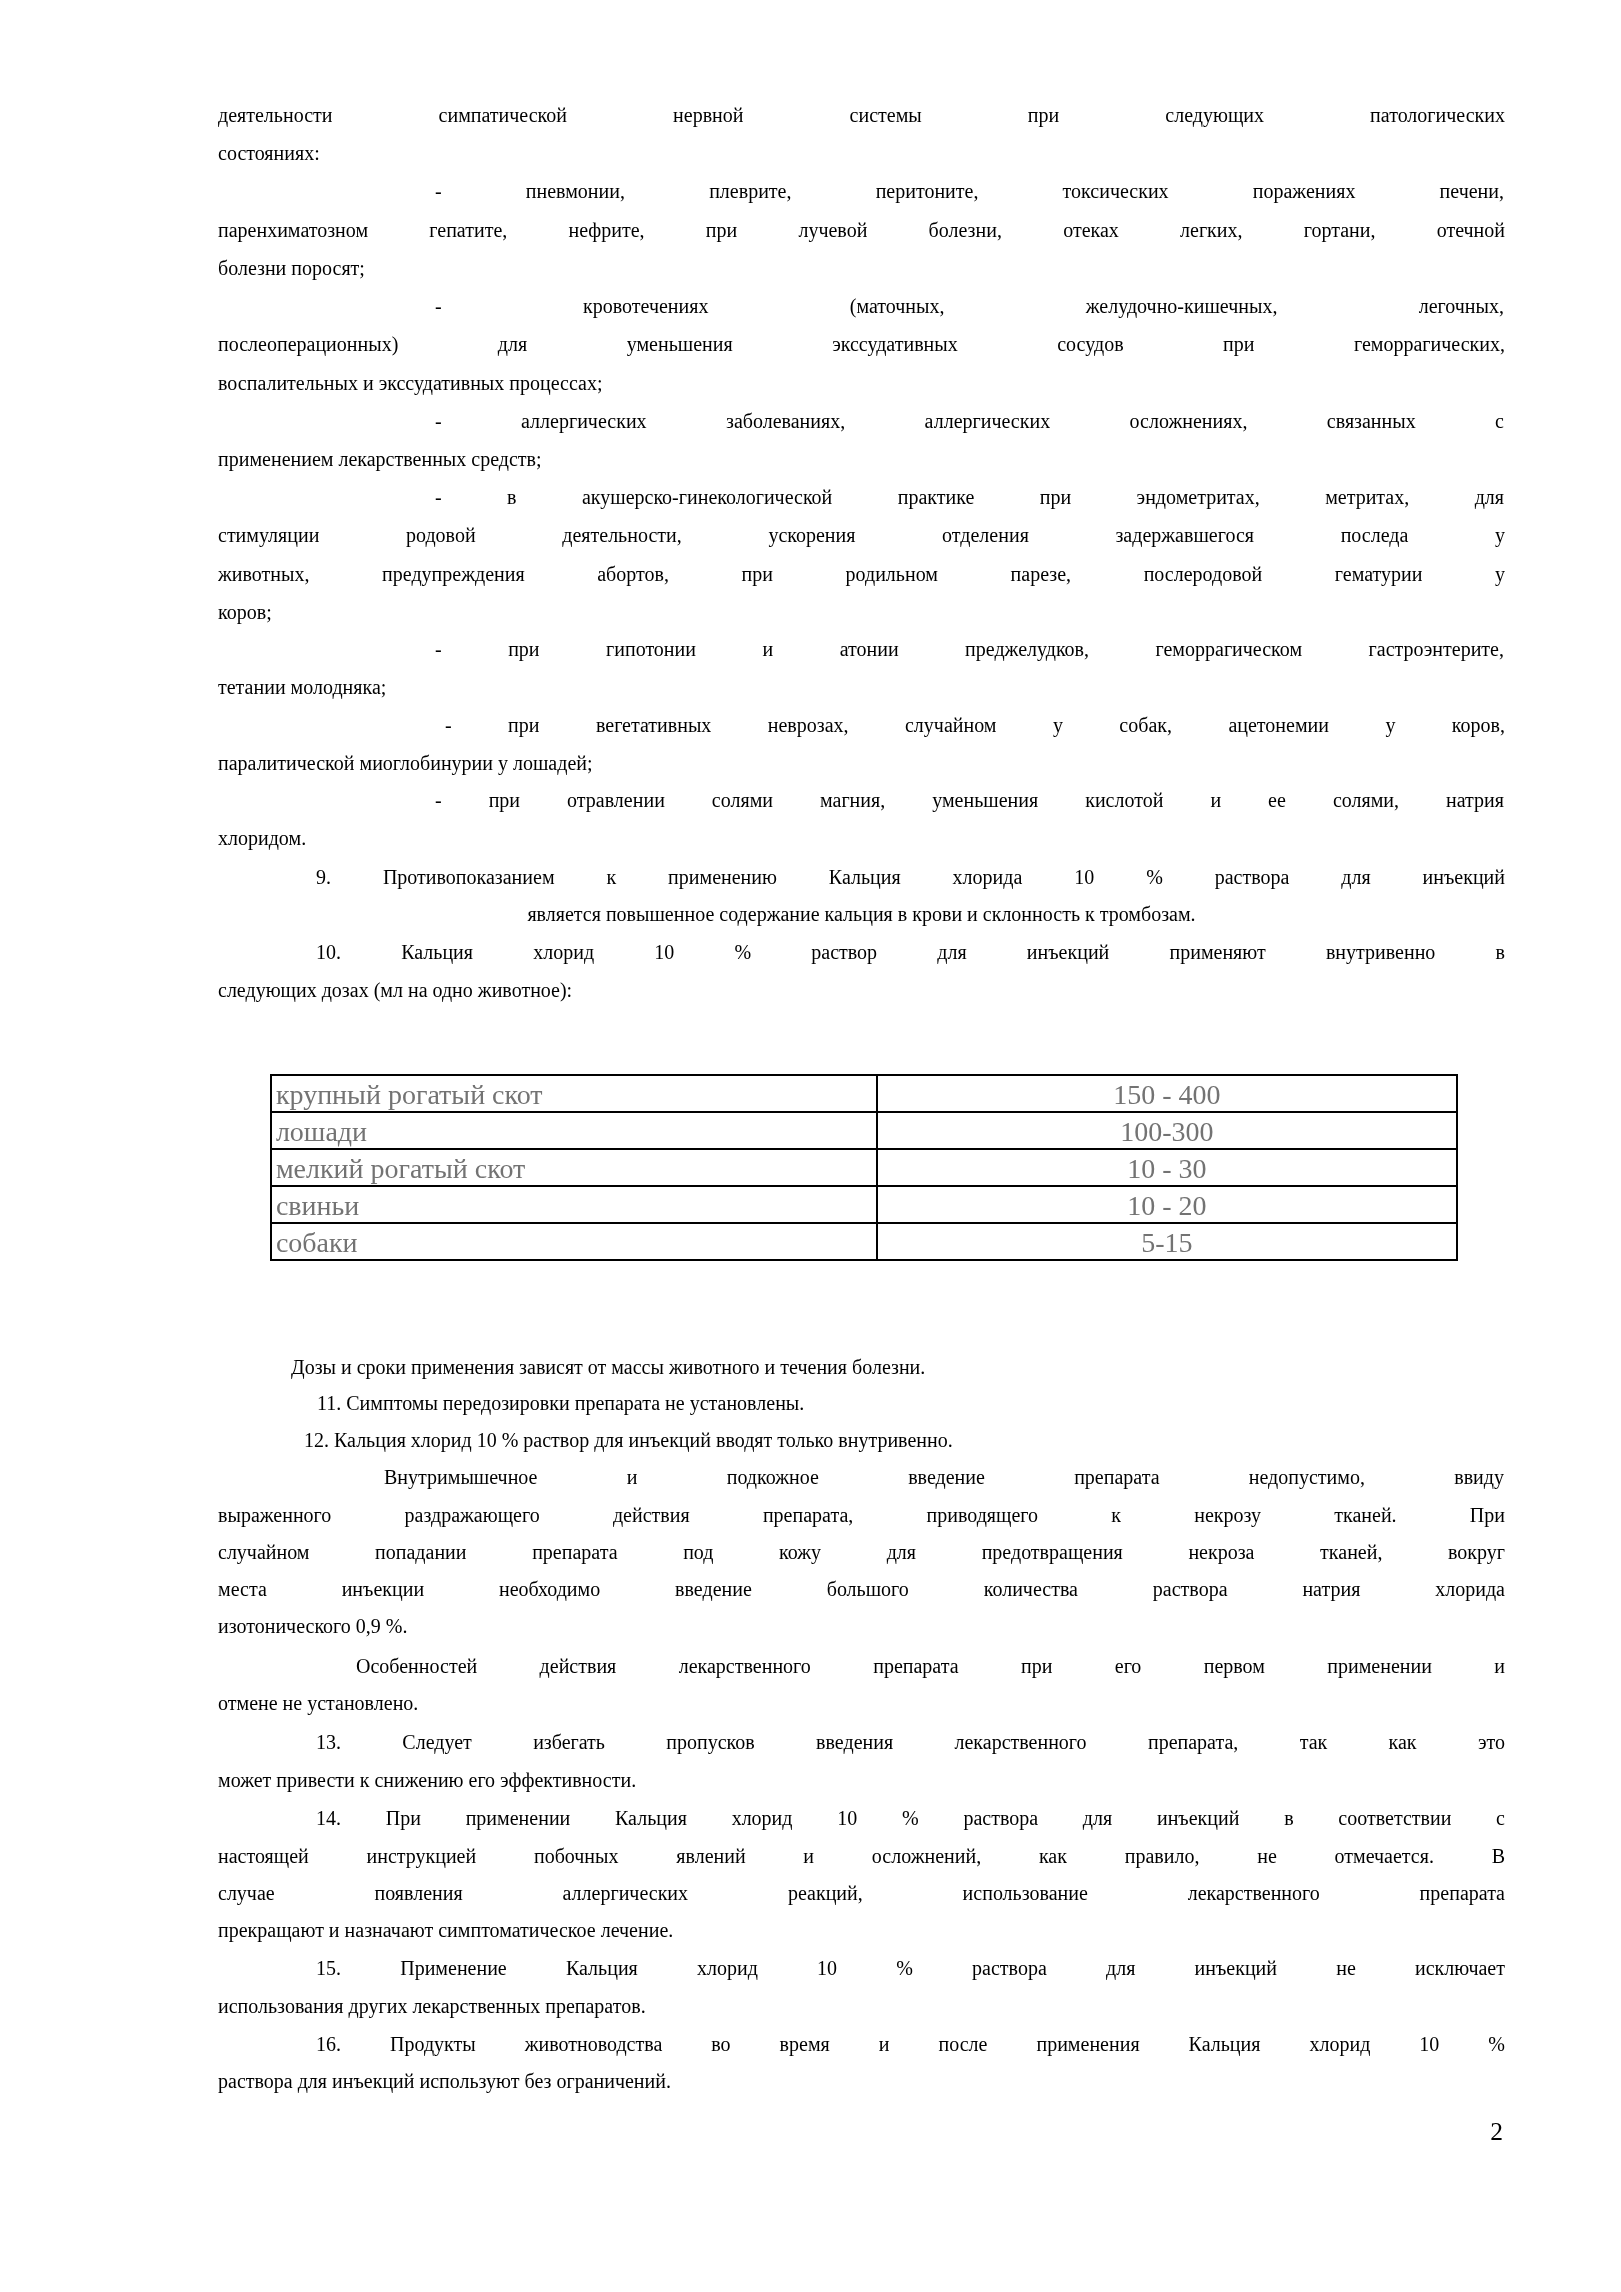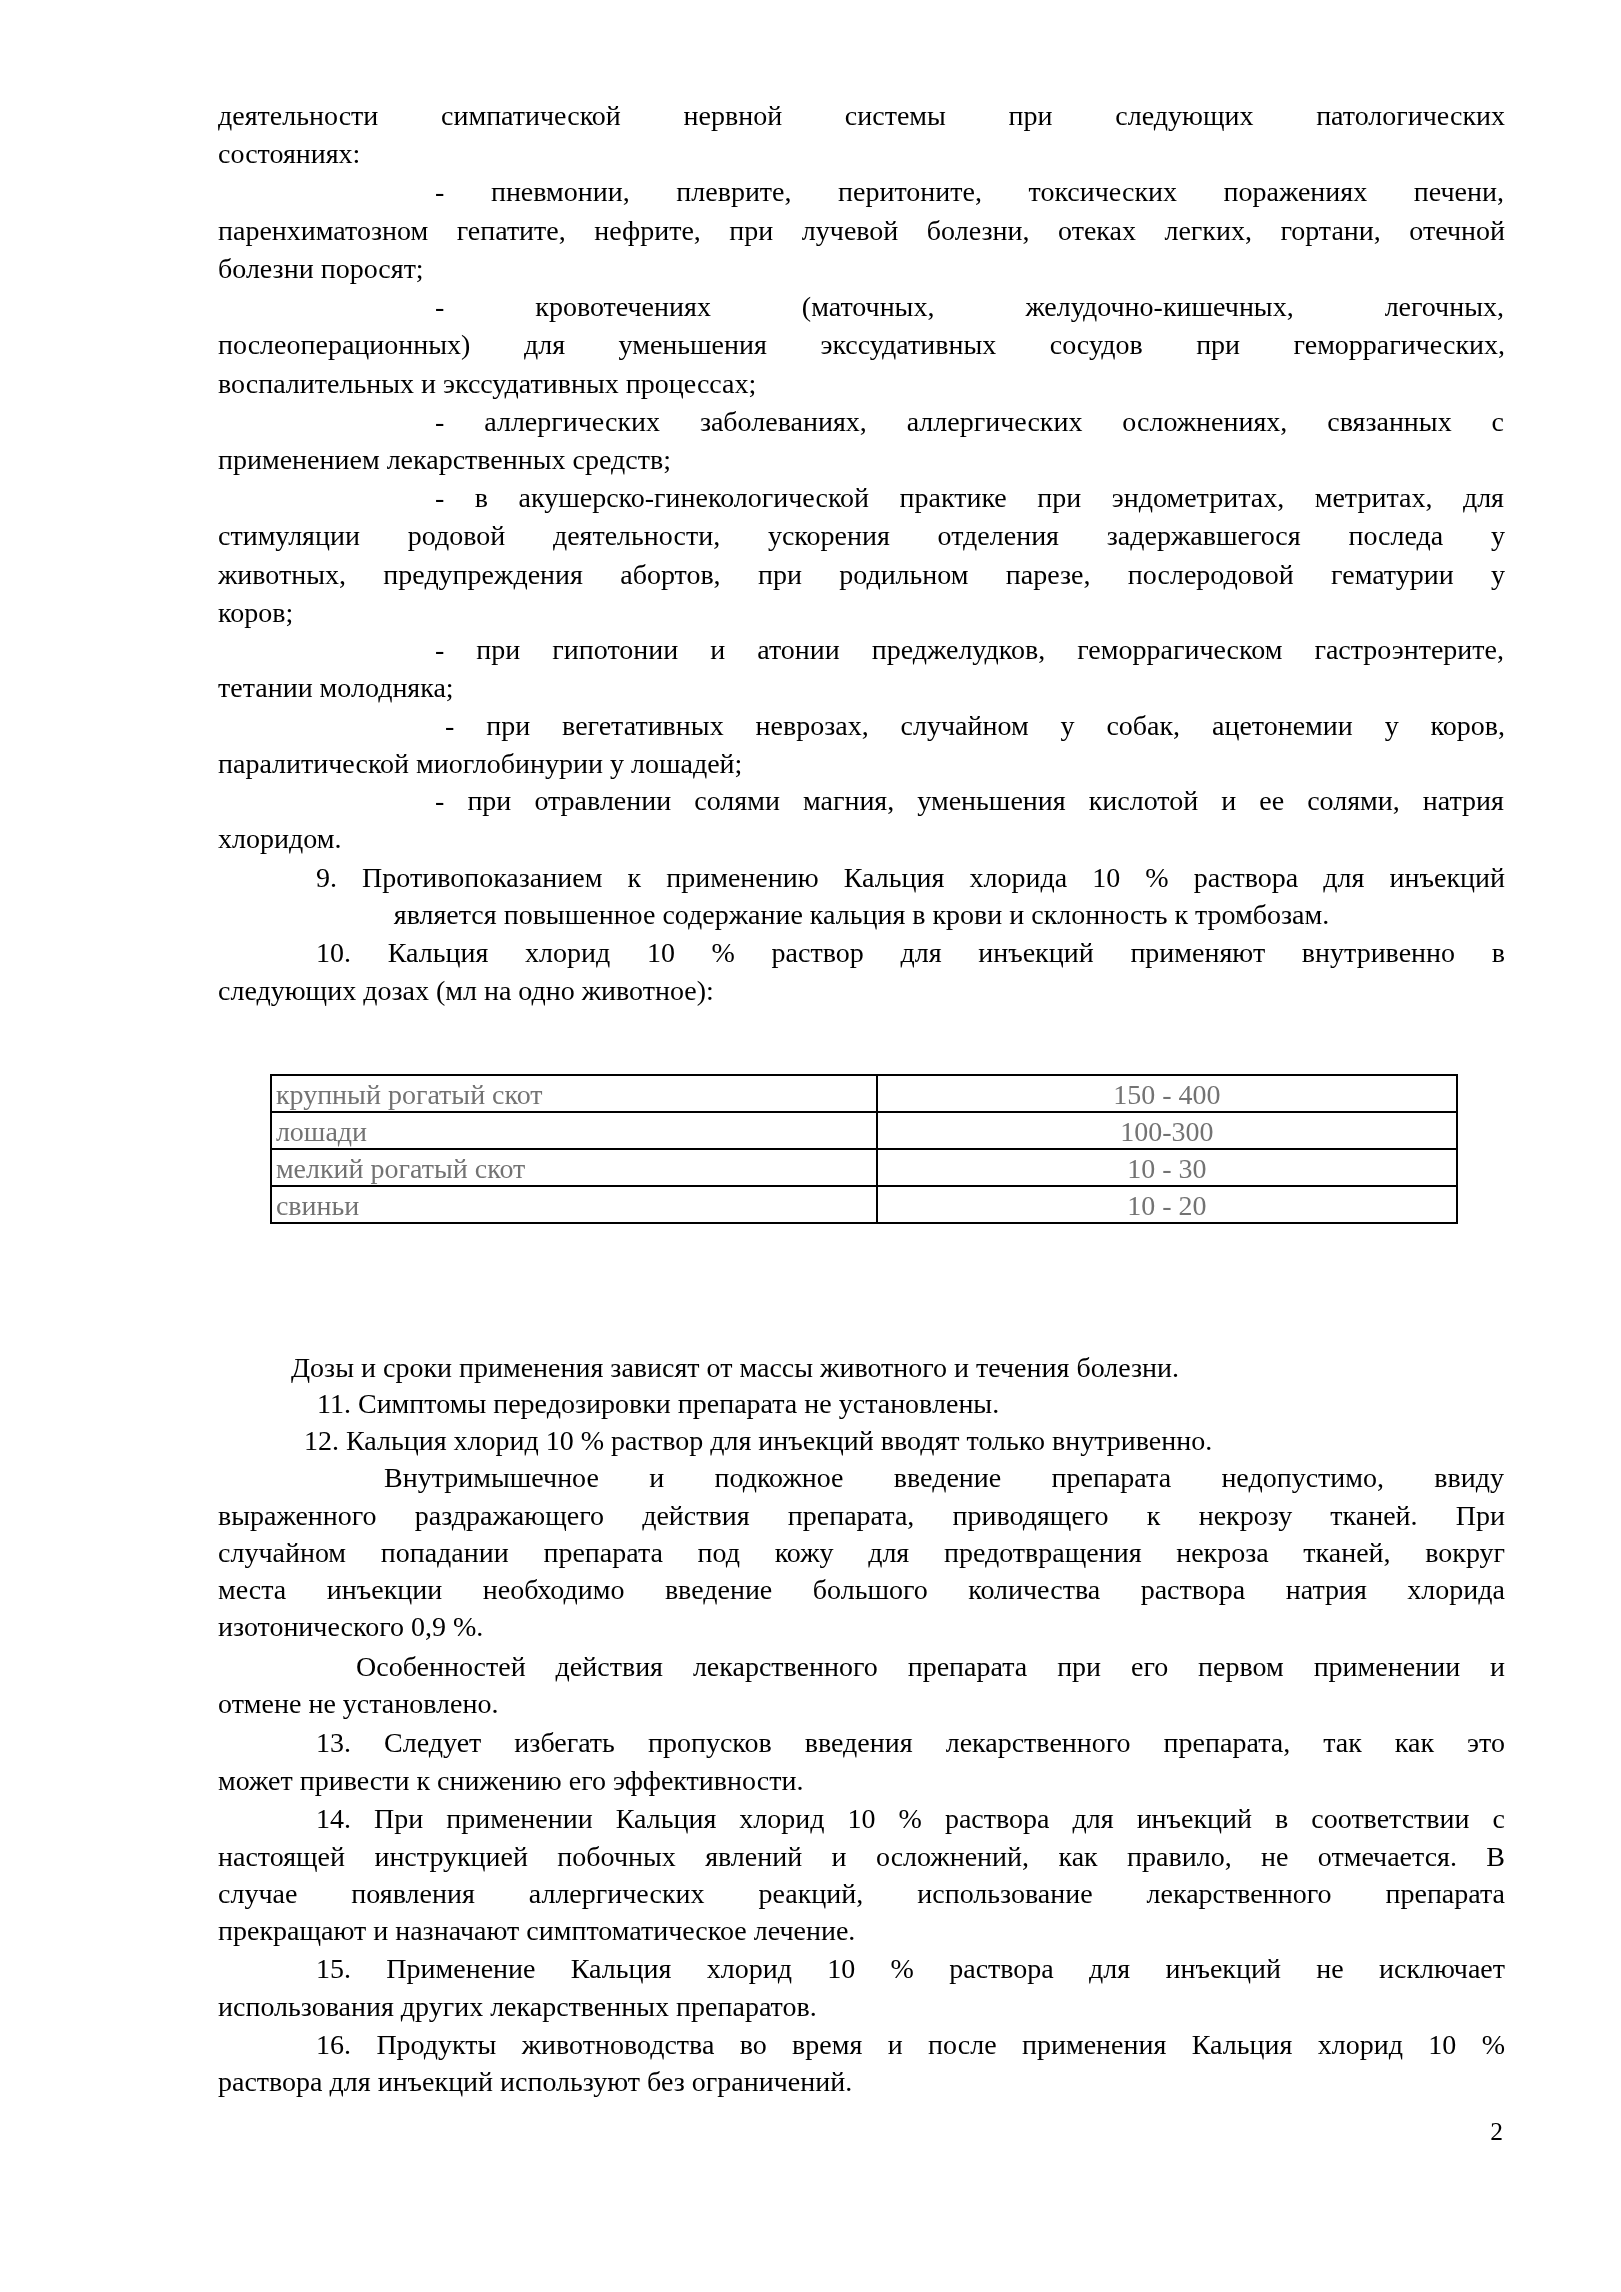--- a/index.html
+++ b/index.html
@@ -3,21 +3,21 @@
 <meta charset="utf-8">
 <style>
   html, body { margin: 0; padding: 0; background: #ffffff; }
   body { width: 1621px; height: 2293px; position: relative; overflow: hidden; }
   .page { position: absolute; left: 0; top: 0; width: 1621px; height: 2293px; background: #fff; }
   .ln {
     position: absolute;
     left: 218px;
     width: 1287px;
     font-family: "Liberation Serif", "DejaVu Serif", serif;
-    font-size: 28px;
+    font-size: 20px;
     line-height: 33px;
     height: 33px;
     color: #000;
     white-space: nowrap;
     box-sizing: border-box;
   }
   .ln.j { text-align: justify; text-align-last: justify; white-space: normal; overflow: hidden; }
   .ln.l { text-align: left; }
   table.dose {
     position: absolute;
@@ -91,20 +91,24 @@
         <td class="dose-val">100-300</td>
       </tr>
       <tr>
         <td class="animal">мелкий рогатый скот</td>
         <td class="dose-val">10 - 30</td>
       </tr>
       <tr>
         <td class="animal">свиньи</td>
         <td class="dose-val">10 - 20</td>
       </tr>
+      <tr>
+        <td class="animal">собаки</td>
+        <td class="dose-val">5-15</td>
+      </tr>
     </tbody>
   </table>
 
   <div id="bottom-lines">
       <div class="ln l" style="left: 291px; width: 1213px; top: 1351px;">Дозы и сроки применения зависят от массы животного и течения болезни.</div>
       <div class="ln l" style="left: 317px; width: 1188px; top: 1387px;">11. Симптомы передозировки препарата не установлены.</div>
       <div class="ln l" style="left: 304px; width: 1201px; top: 1424px;">12. Кальция хлорид 10 % раствор для инъекций вводят только внутривенно.</div>
       <div class="ln j" style="left: 384px; width: 1120px; top: 1461px;">Внутримышечное и подкожное введение препарата недопустимо, ввиду</div>
       <div class="ln j" style="left: 218px; width: 1287px; top: 1499px;">выраженного раздражающего действия препарата, приводящего к некрозу тканей. При</div>
       <div class="ln j" style="left: 218px; width: 1287px; top: 1536px;">случайном попадании препарата под кожу для предотвращения некроза тканей, вокруг</div>

